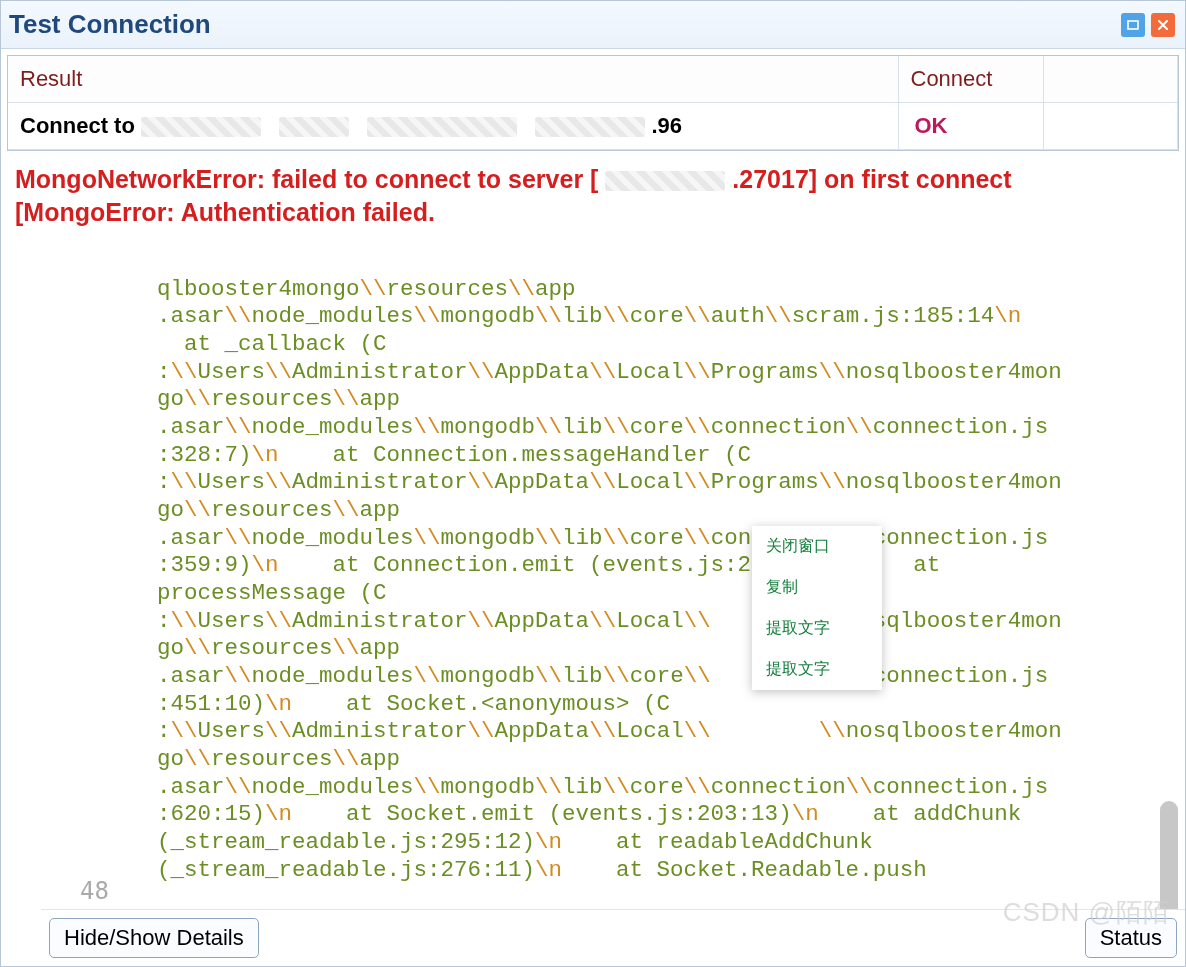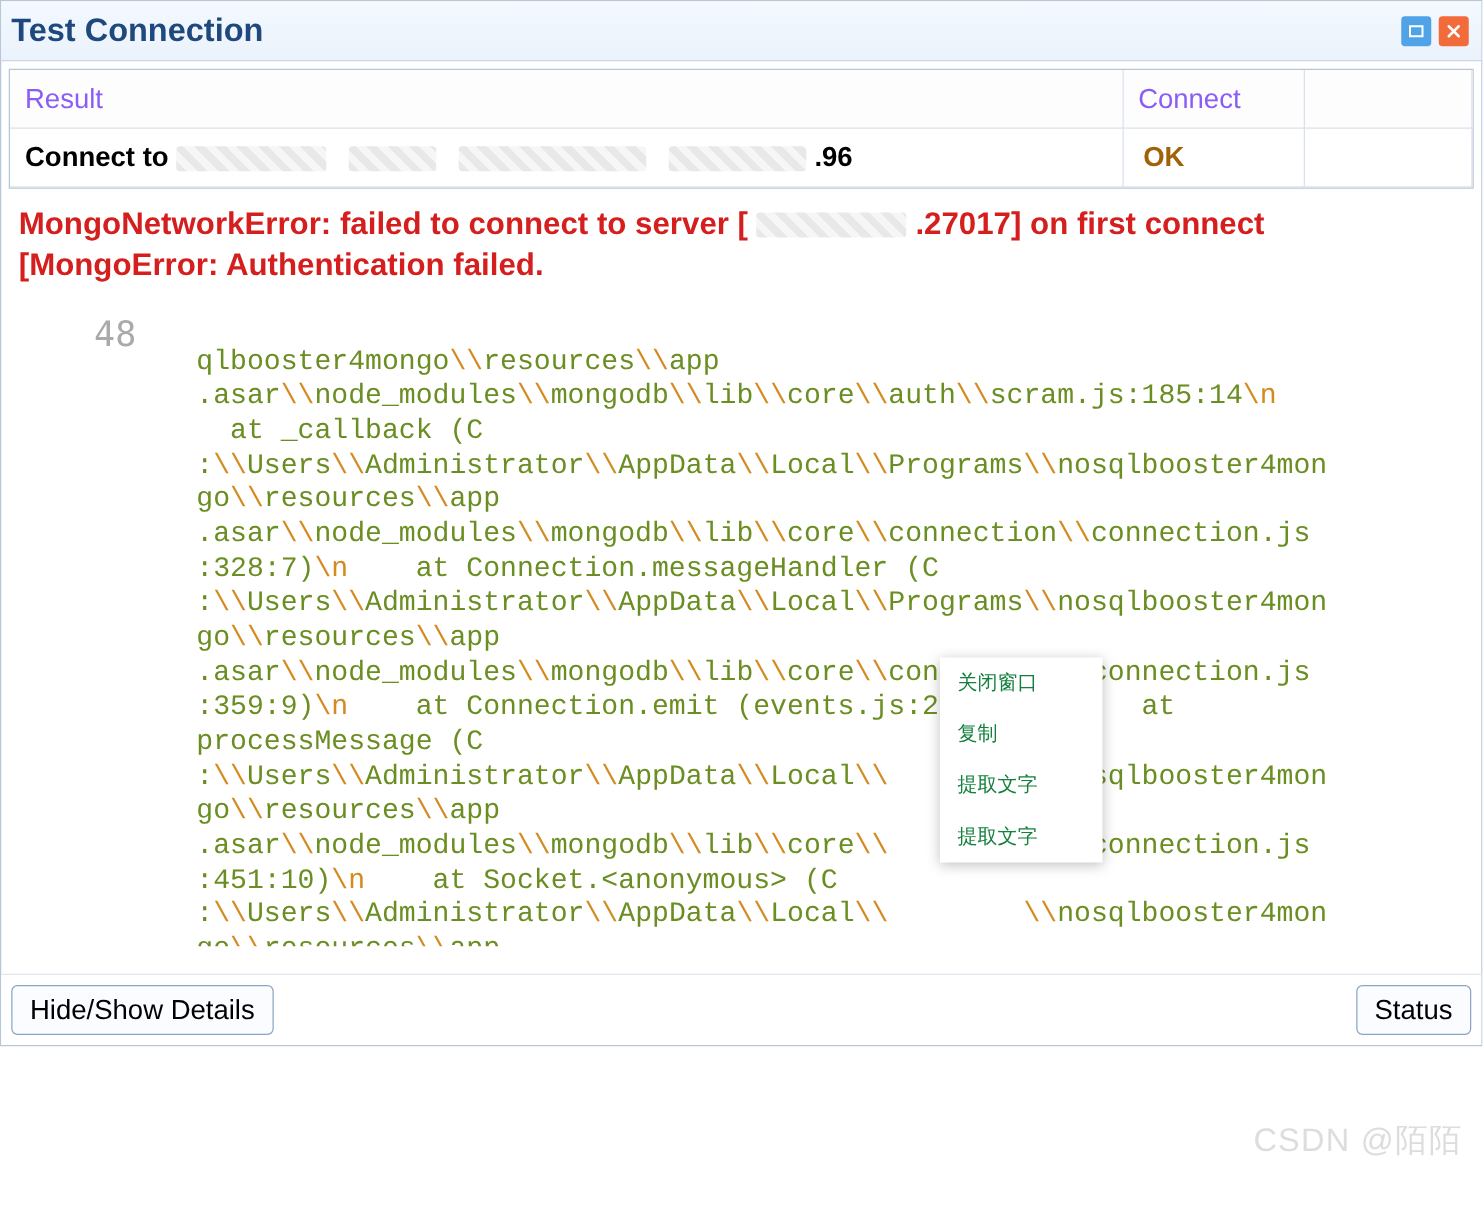--- a/index.html
+++ b/index.html
@@ -5,21 +5,21 @@
   * { box-sizing: border-box; }
   html, body {
     margin: 0; padding: 0;
     width: 1186px; height: 967px;
     font-family: "Segoe UI", Arial, sans-serif;
     background: #fff;
     overflow: hidden;
     position: relative;
   }
   .dialog {
-    width: 1186px; height: 837px;
+    width: 1186px; height: 967px;
     display: flex; flex-direction: column;
     border: 1px solid #b7c7d8;
   }
   
   .titlebar {
     background: linear-gradient(#f4f9ff,#eaf2fb);
     border-bottom: 1px solid #c8d6e6;
     padding: 8px 10px 8px 8px;
     display: flex; align-items: center;
   }
@@ -48,27 +48,27 @@
   .results th, .results td {
     text-align: left;
     padding: 10px 12px;
     font-size: 22px;
     border-right: 1px solid #d9e2ec;
     border-bottom: 1px solid #d9e2ec;
   }
   .results th {
     background: #fdfdfe;
     font-weight: 400;
-    color: #8b5cf6;
+    color: #7f1d1d;
   }
   .col-result { width: 890px; }
   .col-status { width: 145px; }
   .col-extra  { }
   .results td.result-cell { font-weight: 700; }
-  .results td.status-cell { font-weight: 700; color: #a16207; padding-left: 16px; }
+  .results td.status-cell { font-weight: 700; color: #be185d; padding-left: 16px; }
   .redacted {
     display:inline-block; vertical-align:middle;
     height: 20px;
     background: repeating-linear-gradient(45deg,#e8e8e8 0 6px,#f6f6f6 6px 12px);
     border-radius:3px;
   }
   
   .err-container {
     flex: 1;
     display: flex; flex-direction: column;
@@ -90,23 +90,23 @@
   }
   
   .stack-wrap {
     flex:1; overflow:hidden;
     position:relative;
     display:flex;
   }
   .gutter {
     width: 110px;
     font-family: Consolas, monospace;
-    font-size: 28px;
+    font-size: 24px;
     color:#aaa;
-    display:flex; justify-content:flex-end;
+    display:flex; align-items:flex-end; justify-content:flex-end;
     padding: 0 8px 4px 0;
   }
   .stack {
     flex:1;
     font-family: Consolas, "Courier New", monospace;
     font-size: 22.5px;
     line-height: 1.23;
     color: #6b8e23;
     padding: 2px 8px 4px 40px;
     white-space: pre-wrap;
@@ -121,20 +121,21 @@
     width:18px; height:130px;
     background:#c7c7c7; border-radius:9px;
   }
   
   .footer {
     display:flex; align-items:center;
     gap: 0;
     padding: 8px;
     border-top: 1px solid #e0e6ee;
     background:#fff;
+    margin-left:40px;
   }
   .footer .btn {
     font-size: 22px;
     padding: 6px 14px;
     border: 1px solid #8ca6c1;
     background:#fafcff;
     border-radius: 5px;
     cursor:pointer;
   }
   .footer .spacer { flex:1; }

